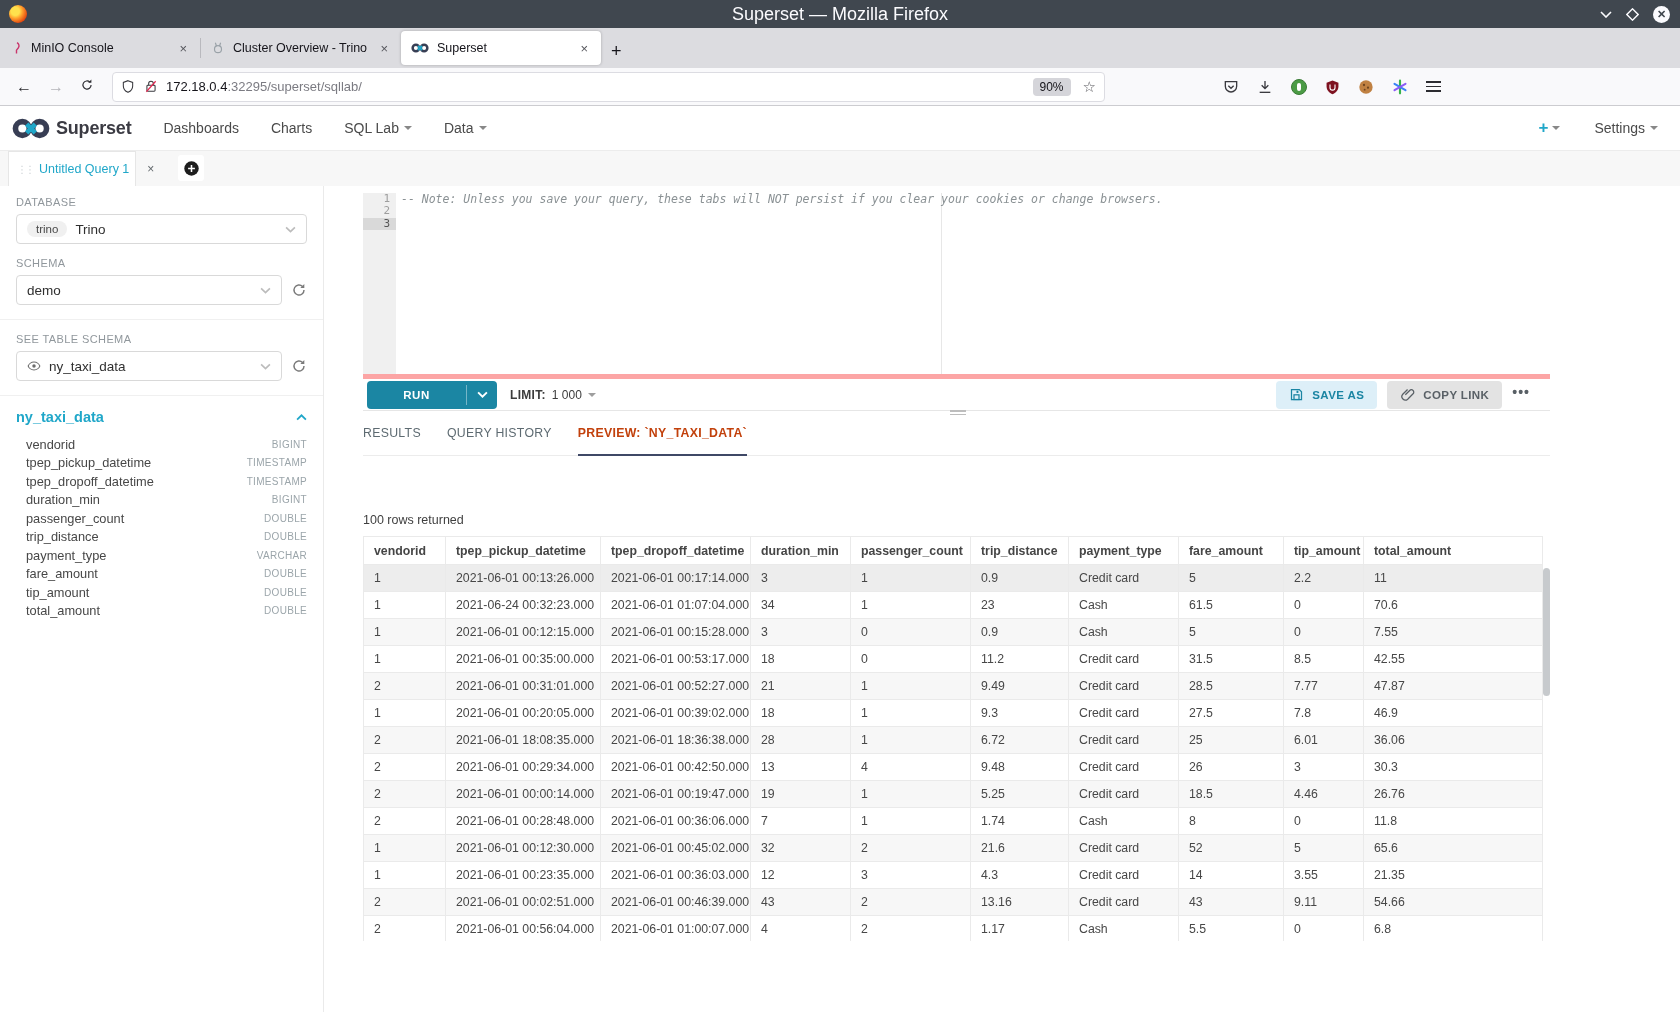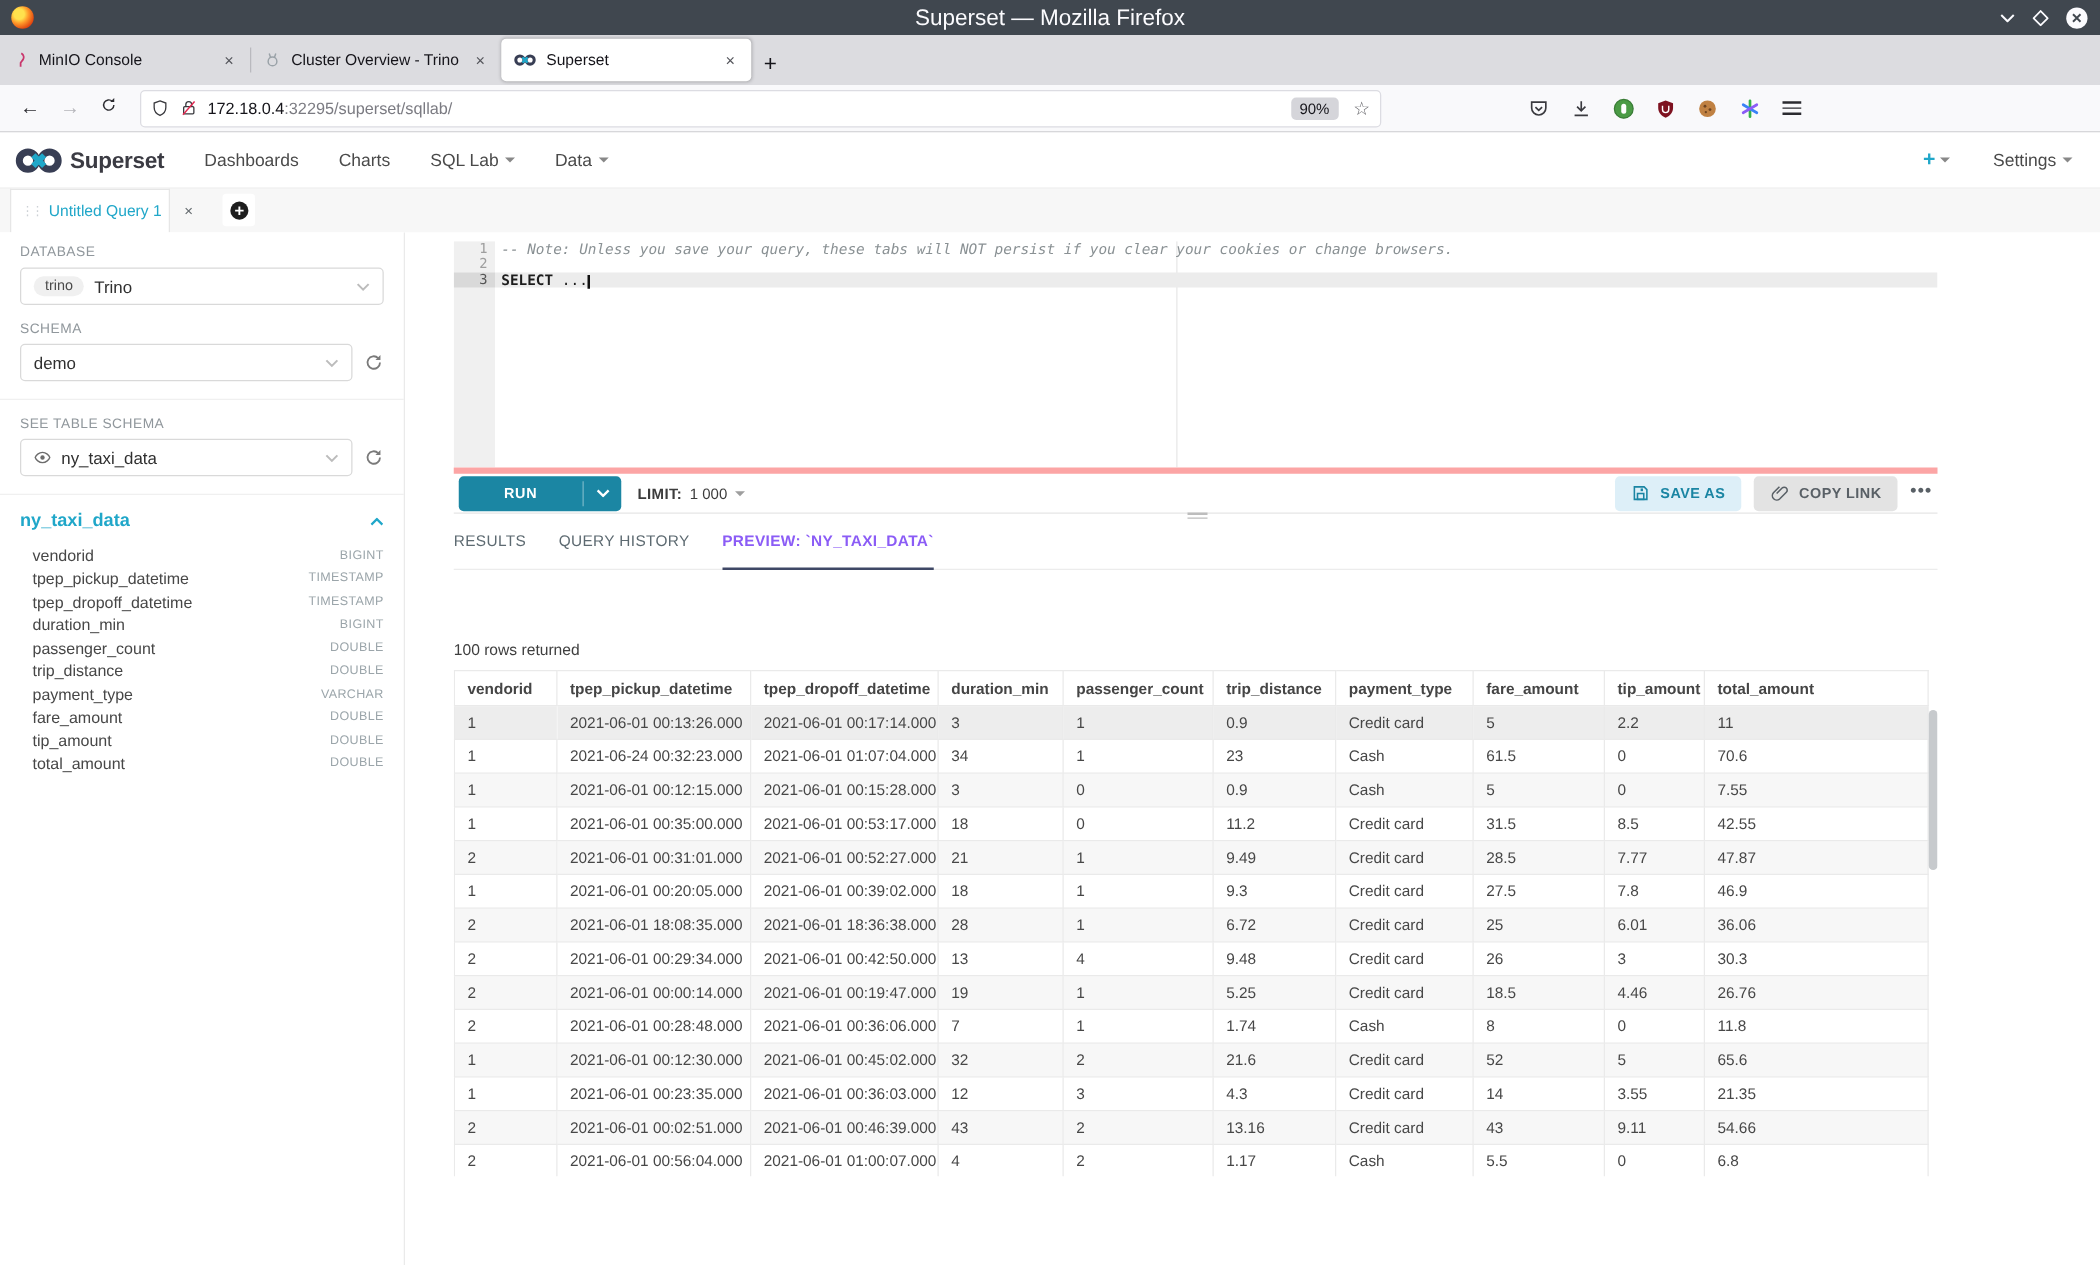--- a/index.html
+++ b/index.html
@@ -105,34 +105,34 @@
   .sql-toolbar { position:absolute; left:8px; top:188px; width:1187px; height:37px;
     border-top:5px solid #fca5a5; border-bottom:1px solid #e6e6e6; display:flex; align-items:center; }
   .run-btn { height:28px; margin-left:4px; background:#1b86a3; border-radius:4px; display:flex;
     align-items:stretch; color:#fff; overflow:hidden; }
   .run-main { width:99px; display:flex; align-items:center; justify-content:center;
     font-size:11.5px; font-weight:bold; letter-spacing:.6px; }
   .run-split { width:1px; background:rgba(255,255,255,.4); margin:4px 0; }
   .run-caret { width:30px; display:flex; align-items:center; justify-content:center; }
   .limit-ctl { display:flex; align-items:center; margin-left:13px; gap:6px; font-size:12px; color:#3c3c3c; }
   .limit-lab { font-weight:bold; letter-spacing:.3px; }
-  .tb-right { position:absolute; right:0; display:flex; align-items:center; gap:10px; }
+  .tb-right { position:absolute; right:16px; display:flex; align-items:center; gap:10px; }
   .soft-btn { height:28px; border-radius:4px; display:flex; align-items:center; gap:8px; padding:0 13px;
     font-size:11.5px; font-weight:bold; letter-spacing:.4px; }
   .saveas-btn { background:#ddeff8; color:#1a85a3; }
   .copylink-btn { background:#e3e3e3; color:#596066; }
   .more-dots { color:#596066; font-weight:bold; font-size:14px; letter-spacing:1px; margin:0 4px 6px 0; }
   .drag-handle { position:absolute; left:595px; top:224px; display:flex; flex-direction:column; gap:2px; }
   .drag-handle span { width:16px; height:1.5px; background:#bdbdbd; }
 
   
   .stabs { position:absolute; left:8px; top:240px; width:1187px; height:30px;
     border-bottom:1px solid #ececec; display:flex; gap:26px; }
   .stab { font-size:12.3px; letter-spacing:.3px; color:#5d6a71; padding-bottom:10px; position:relative; white-space:nowrap; }
-  .stab.active { color:#8b5cf6; font-weight:bold; }
+  .stab.active { color:#c2410c; font-weight:bold; }
   .stab.active::after { content:""; position:absolute; left:0; right:0; bottom:-1px; height:2px; background:#3f4866; }
   .controls { position:absolute; left:8px; top:291px; width:1187px; height:29px; display:flex; gap:8px; }
   .clip-btn { height:29px; background:#dff0f7; border-radius:4px; color:#1a85a3; font-weight:bold;
     font-size:11.5px; letter-spacing:.4px; display:flex; align-items:center; gap:8px; padding:0 14px; }
   .filter-input { flex:1; height:29px; border:1px solid #d9d9d9; border-radius:4px;
     font-size:13px; padding:0 11px; color:#2f2f2f; font-family:"Liberation Sans",sans-serif; }
   .filter-input::placeholder { color:#b7bfc4; }
   .rowcount { position:absolute; left:8px; top:327px; font-size:12.5px; color:#3f3f3f; }
   .tablewrap { position:absolute; left:8px; top:350px; width:1187px; height:405px; overflow:hidden; }
   table.results { border-collapse:collapse; table-layout:fixed; width:1180px; font-size:12.3px; color:#474747; }
@@ -426,21 +426,20 @@
     <div class="editor">
       <div class="print-margin"></div>
       <div class="gutter">
         <div class="gl">1</div>
         <div class="gl">2</div>
         <div class="gl active">3</div>
       </div>
       <div class="code-area">
         <div class="cl"><span class="tok-comment">-- Note: Unless you save your query, these tabs will NOT persist if you clear your cookies or change browsers.</span></div>
         <div class="cl"></div>
-        <div class="cl active"><span class="tok-kw">SELECT</span><span class="tok-plain"> ...</span><span class="cursor"></span></div>
       </div>
     </div>
 
     <div class="sql-toolbar">
       <div class="run-btn">
         <span class="run-main">RUN</span>
         <span class="run-split"></span>
         <span class="run-caret">
           <svg width="11" height="7" viewBox="0 0 10 6">
               <path d="M1 1l4 4 4-4" stroke="#fff" stroke-width="1.7" fill="none"></path>

